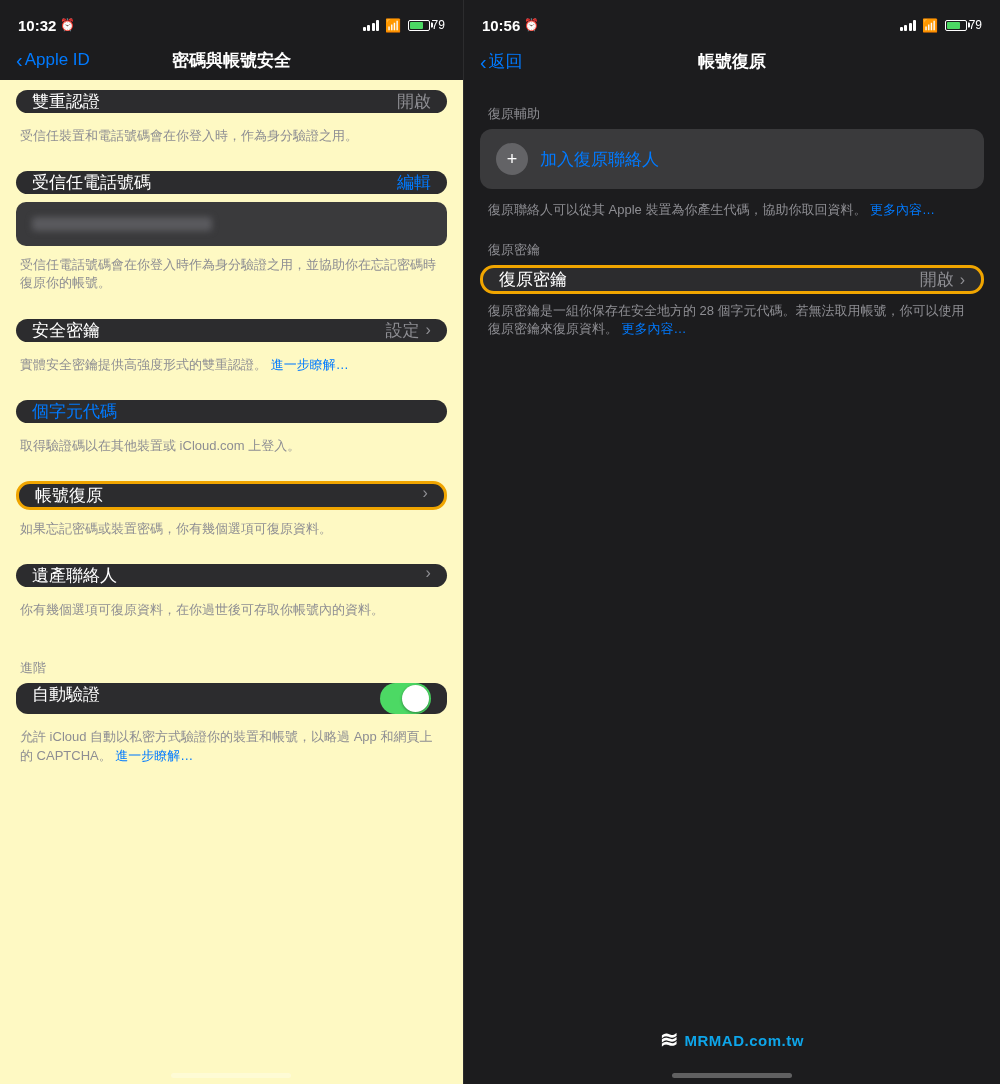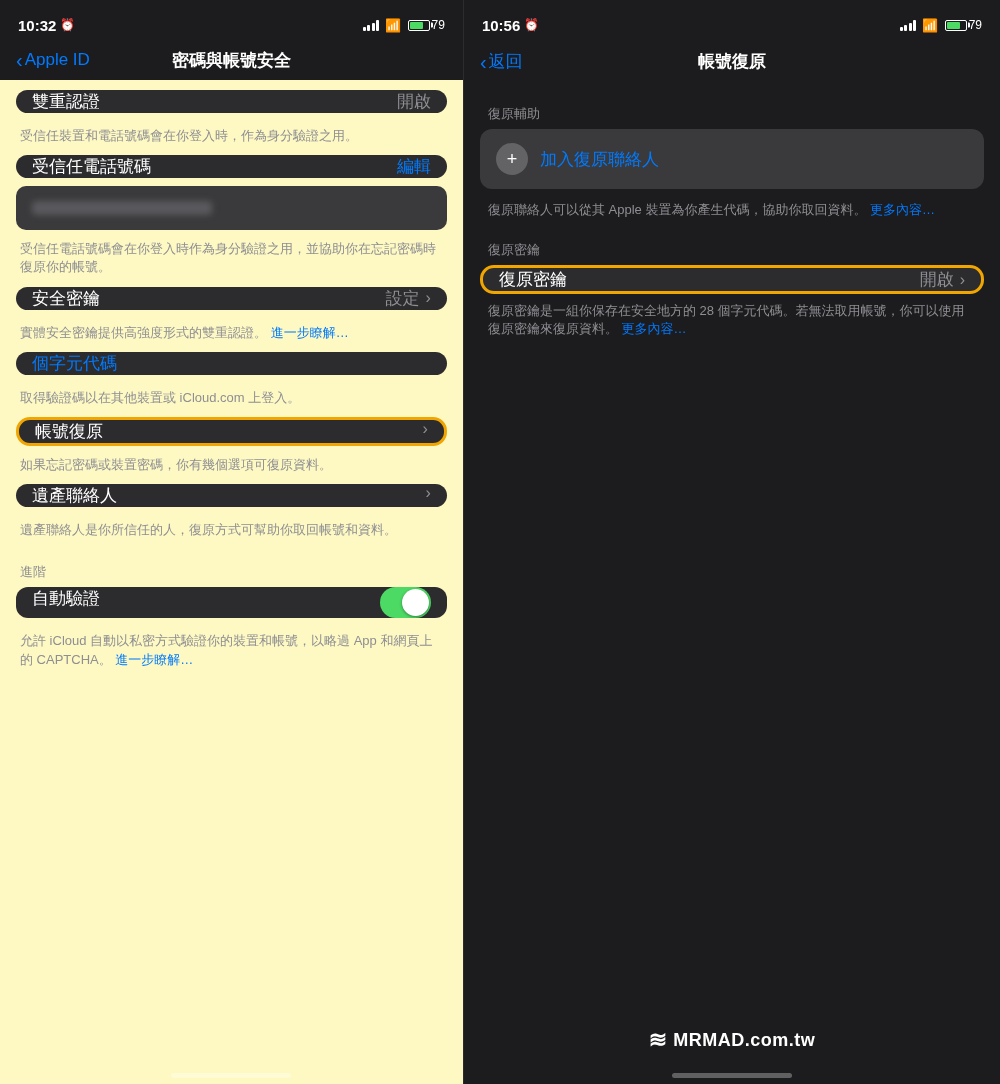--- a/index.html
+++ b/index.html
@@ -163,21 +163,21 @@
       color: #007aff;
       font-size: 17px;
     }
     .chevron-right {
       color: #8e8e93;
       font-size: 16px;
     }
     .section-desc {
       font-size: 13px;
       color: #8e8e93;
-      padding: 6px 4px 10px;
+      padding: 6px 4px 26px;
       line-height: 1.4;
     }
     .section-desc a, .section-desc-link {
       color: #007aff;
       text-decoration: none;
     }
 
     
     .phone-blur-box {
       background: #3a3a3c;
@@ -403,21 +403,21 @@
       </div>
     </div>
     <div class="section-desc">如果忘記密碼或裝置密碼，你有幾個選項可復原資料。</div>
 
     <div class="section-card">
       <div class="section-row">
         <span class="row-label">遺產聯絡人</span>
         <span class="chevron-right">›</span>
       </div>
     </div>
-    <div class="section-desc">遺產聯絡人是你所信任的人，復原方式可幫助你取回帳號和資料。</div>
+    <div class="section-desc">你有幾個選項可復原資料，在你過世後可存取你帳號內的資料。</div>
 
     <div class="section-group-label">進階</div>
     <div class="section-card">
       <div class="section-row">
         <span class="row-label">自動驗證</span>
         <div class="toggle-track">
           <div class="toggle-thumb"></div>
         </div>
       </div>
     </div>
@@ -496,19 +496,19 @@
 
     <div class="section-desc" style="padding: 4px 8px 10px;">
       <span>復原密鑰是一組你保存在安全地方的 28 個字元代碼。若無法取用帳號，你可以使用復原密鑰來復原資料。</span>
       <span class="section-desc-link">更多內容…</span>
     </div>
 
   </div>
 
   <div class="watermark">
     <span style="font-size:22px; font-weight:900; color:#fff;">≋</span>
-    <span style="color:#ffffff; font-size:18px; font-weight:600; letter-spacing:0.5px;">MRMAD.com.tw</span>
+    <span style="color:#0ea5e9; font-size:15px; font-weight:600; letter-spacing:0.5px;">MRMAD.com.tw</span>
   </div>
 
   <div class="home-indicator">
     <div class="home-bar"></div>
   </div>
 </div>
 
 </body></html>

